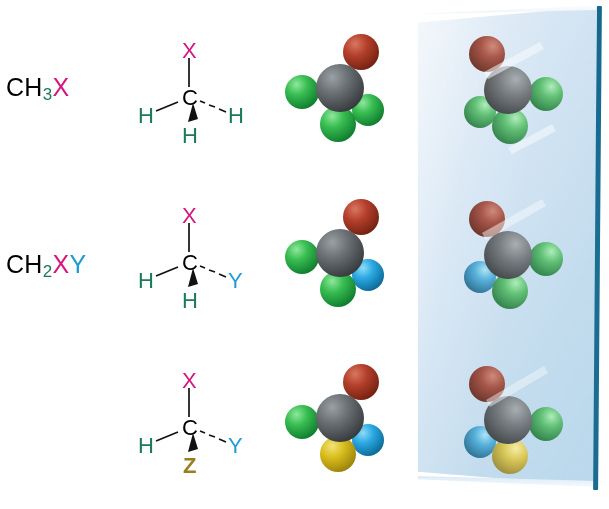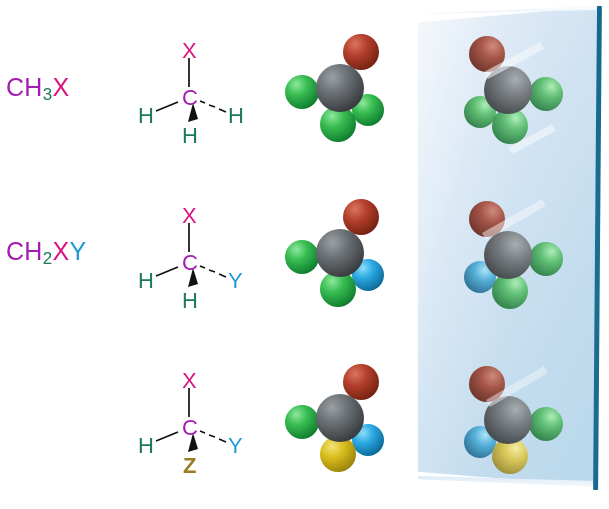--- a/index.html
+++ b/index.html
@@ -37,21 +37,21 @@
   }
   .mirror-botface{
     position:absolute;left:6px;top:476px;width:180px;height:11px;
     background:linear-gradient(180deg,#dceaf6 0%,#f4f9fd 100%);
     clip-path:polygon(0% 0%, 100% 46%, 100% 100%, 0% 30%);
   }
 
   
   .formula{position:absolute;font-size:25px;letter-spacing:.3px;white-space:nowrap;}
   .formula .sub{font-size:17px;vertical-align:-4px;}
-  .c-black{color:#a21caf;}
+  .c-black{color:#000000;}
   .c-green{color:#1b7a5a;}
   .c-magenta{color:#d6157f;}
   .c-cyan{color:#1f9bd4;}
   .c-olive{color:#9b7d23;}
 
   
   .skel{position:absolute;width:130px;height:130px;}
   .skel svg{position:absolute;left:0;top:0;overflow:visible;}
   .atom{position:absolute;font-size:22px;line-height:1;}
 
@@ -159,21 +159,21 @@
       <circle cx="90" cy="88" r="16" fill="url(#gH)"></circle>
       <circle cx="60" cy="102" r="18" fill="url(#gH)"></circle>
       <circle cx="62" cy="66" r="24" fill="url(#gC)"></circle>
       <g opacity=".5">
         <polygon points="30,18 86,48 82,55 26,25" fill="#ffffff"></polygon>
         <polygon points="18,100 62,124 58,130 14,107" fill="#ffffff"></polygon>
       </g>
     </svg>
   </div>
 
-  <div class="formula" style="left:6px;top:237px;text-align:right;">
+  <div class="formula" style="left:6px;top:250px;text-align:right;">
     <span class="c-black">CH</span><span class="c-green sub">2</span><span class="c-magenta">X</span><span class="c-cyan">Y</span>
   </div>
 
   <div class="skel" style="left:130px;top:190px;">
     <svg width="130" height="130">
       <line x1="59" y1="33" x2="59" y2="62" stroke="#111" stroke-width="1.7"></line>
       <line x1="48" y1="77" x2="26" y2="86" stroke="#111" stroke-width="1.7"></line>
       <g stroke="#111" stroke-width="1.6">
         <line x1="70" y1="76" x2="75" y2="78"></line>
         <line x1="79" y1="80" x2="85" y2="82"></line>

